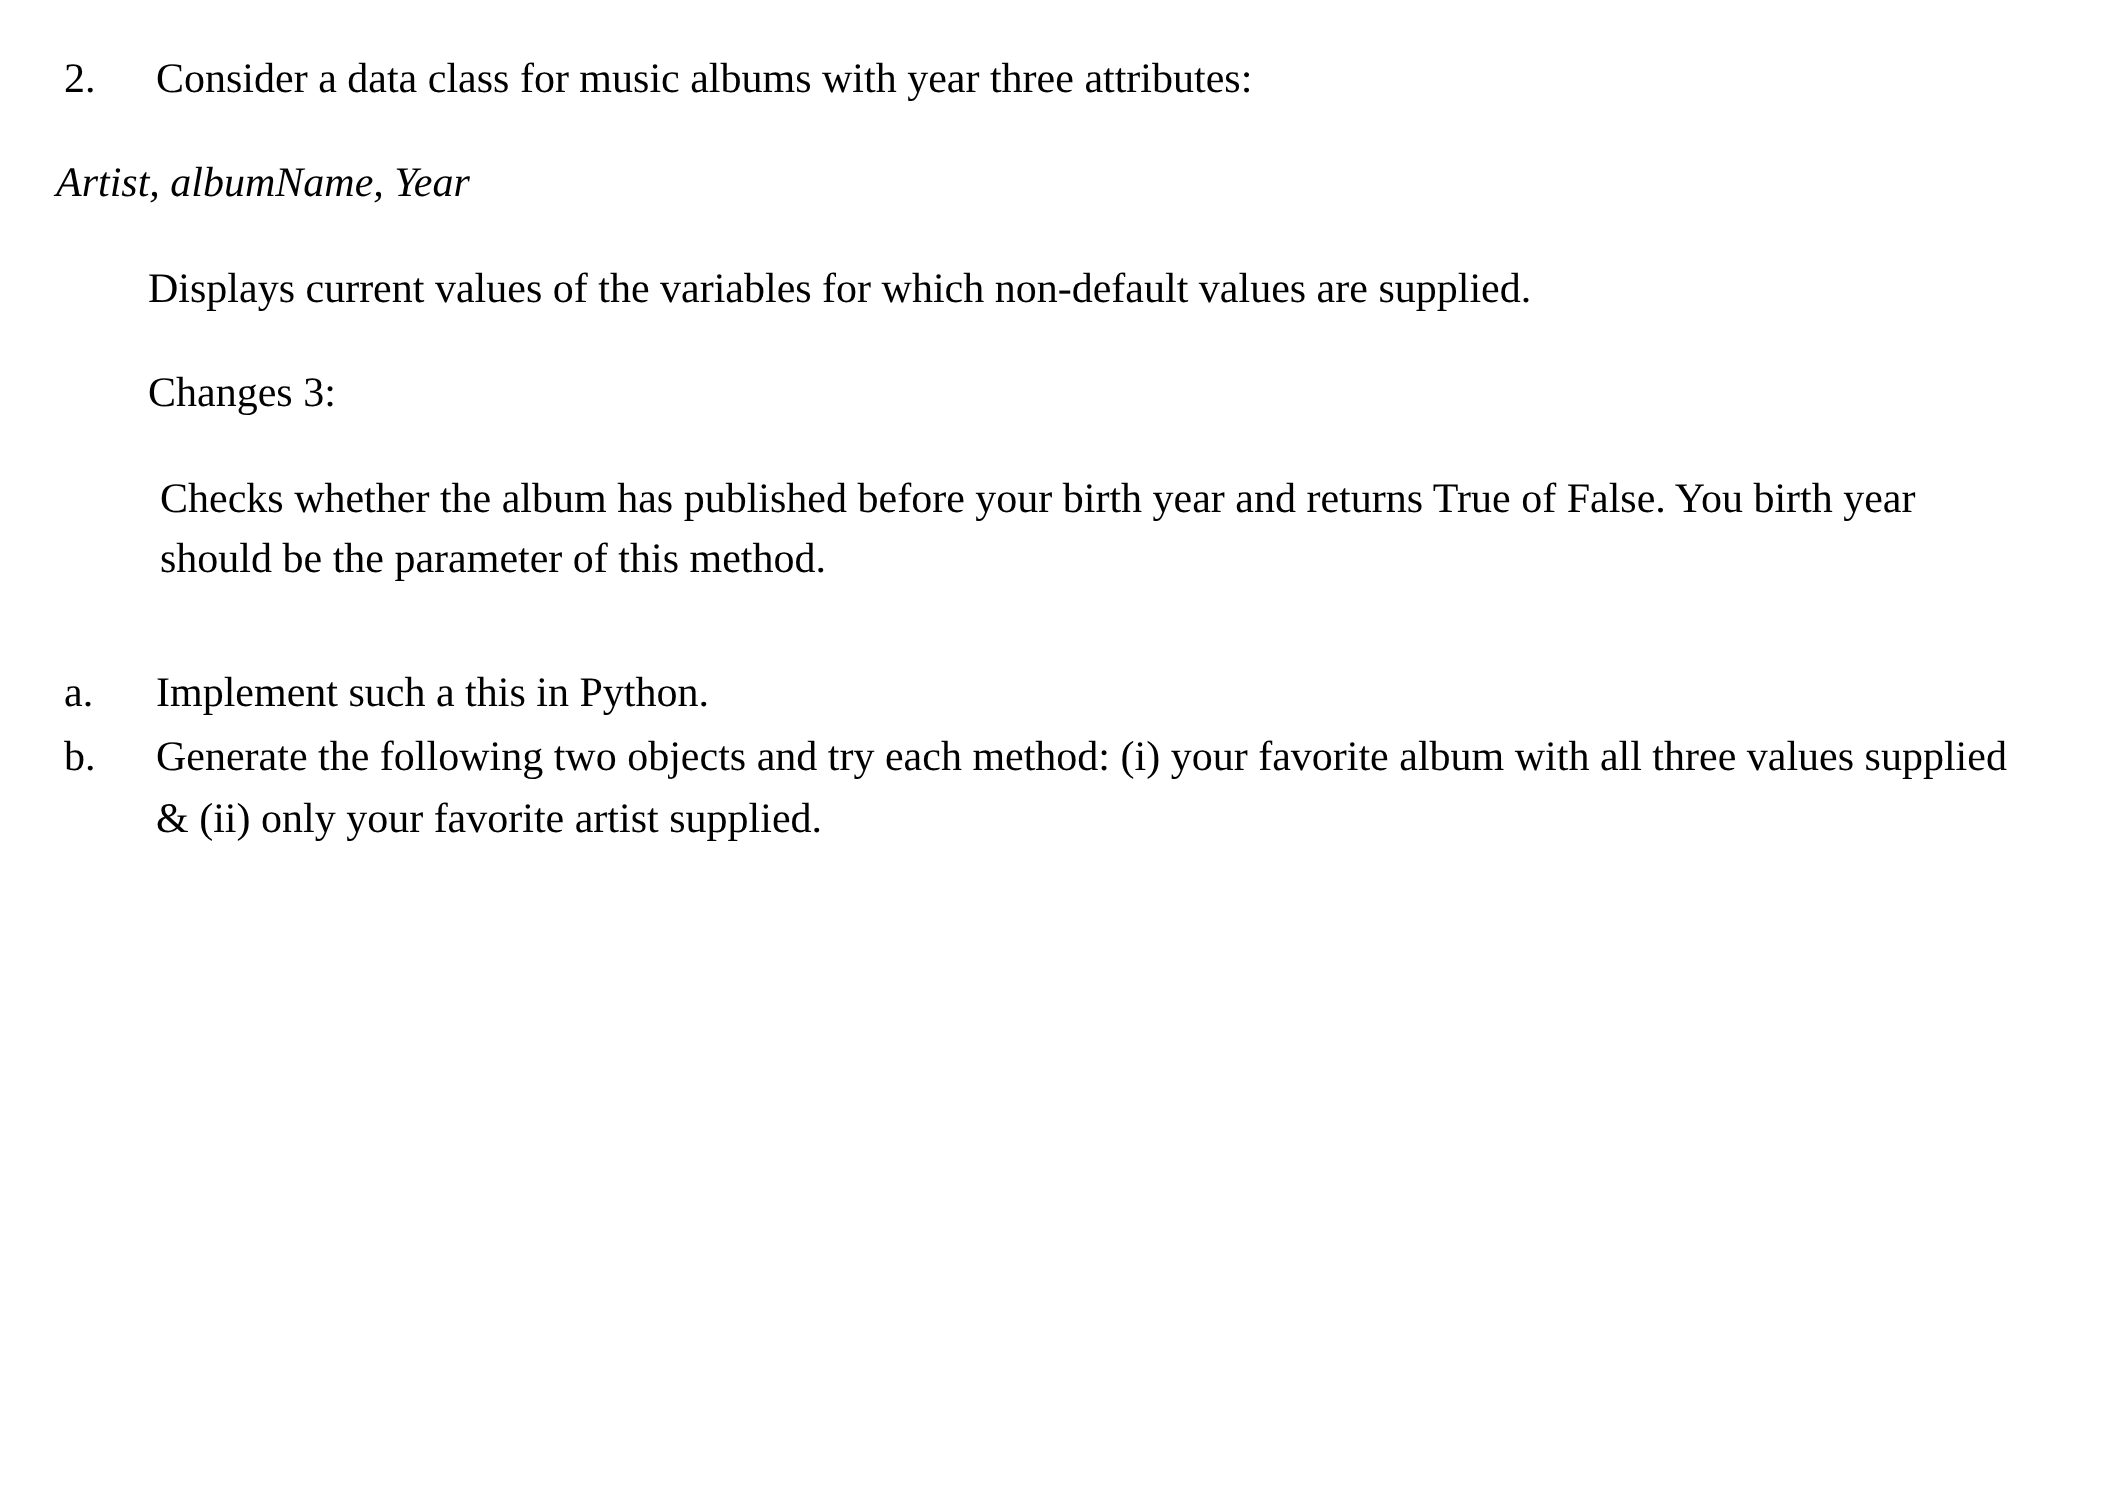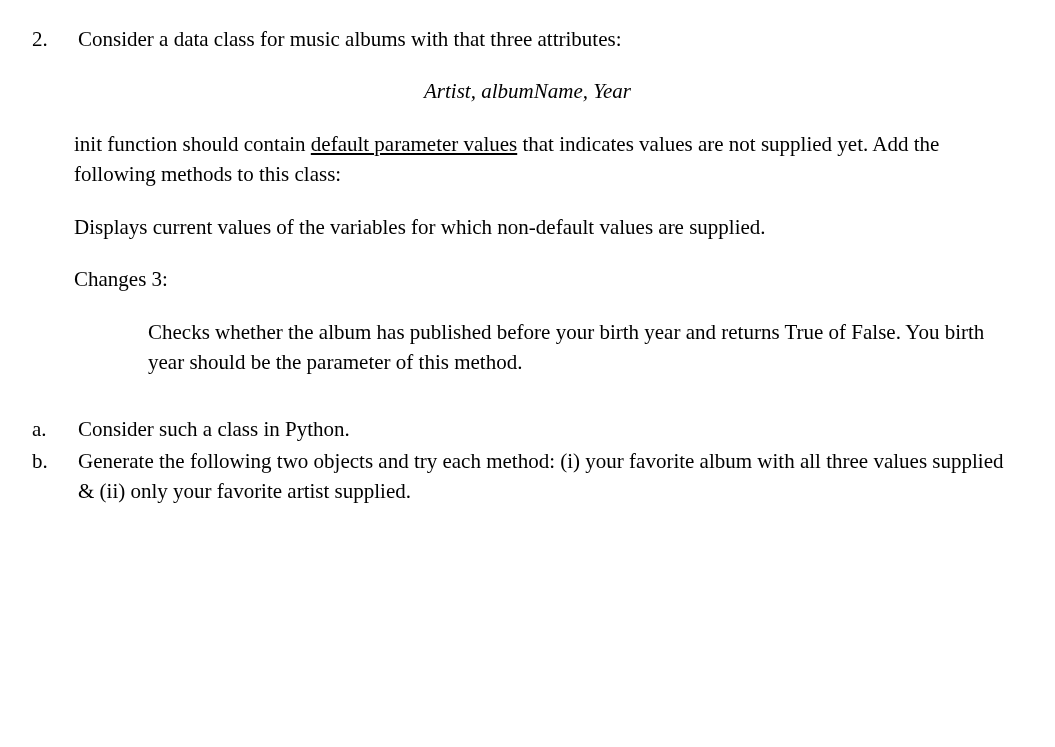--- a/index.html
+++ b/index.html
@@ -29,35 +29,34 @@
   }
   .body-col {
     flex: 1;
     padding-right: 10px;
   }
   .indent {
     margin-left: 46px;
     padding-right: 10px;
   }
   .attr-line {
-    text-align: center;
     font-style: italic;
     margin: 22px 0 22px 0;
   }
   .u { text-decoration: underline; }
   .i { font-style: italic; }
   .mt-large { margin-top: 36px; }
   .mt-med { margin-top: 22px; }
   .method-body {
     margin-left: 46px;
     margin-top: 22px;
     padding-right: 10px;
   }
   .method3-body {
-    margin-left: 120px;
+    margin-left: 52px;
     margin-top: 22px;
     padding-right: 10px;
   }
   .sub-list {
     margin-top: 36px;
   }
   .sub-row {
     display: flex;
     align-items: flex-start;
     margin-top: 2px;
@@ -73,43 +72,40 @@
     padding-right: 10px;
   }
 </style>
 </head>
 <body>
 
 <div class="page">
 
   <div class="q-row">
     <div class="num-col">2.</div>
-    <div class="body-col">Consider a data class for music albums with that three attributes:</div>
+    <div class="body-col">Consider a data class for music albums with year three attributes:</div>
   </div>
 
   <div class="attr-line">Artist, albumName, Year</div>
 
-  <div class="indent">
-    <span>init function should contain </span><span class="u">default parameter values</span><span> that indicates values are not supplied yet. Add the following methods to this class:</span>
-  </div>
 
   <div class="indent method-body">
     <span>Displays current values of the variables for which non-default values are supplied.</span>
   </div>
 
 
   <div class="indent mt-med">Changes 3:</div>
   <div class="indent method3-body">
     <span>Checks whether the album has published before your birth year and returns  True of False. You birth year should be the parameter of this method.</span>
   </div>
 
   <div class="sub-list">
     <div class="sub-row">
       <div class="sub-marker">a.</div>
-      <div class="sub-body">Consider such a class in Python.</div>
+      <div class="sub-body">Implement such a this in Python.</div>
     </div>
     <div class="sub-row">
       <div class="sub-marker">b.</div>
       <div class="sub-body">Generate the following two objects and try each method: (i) your favorite album with all three values supplied &amp; (ii) only your favorite artist supplied.</div>
     </div>
   </div>
 
 </div>
 
 </body></html>

